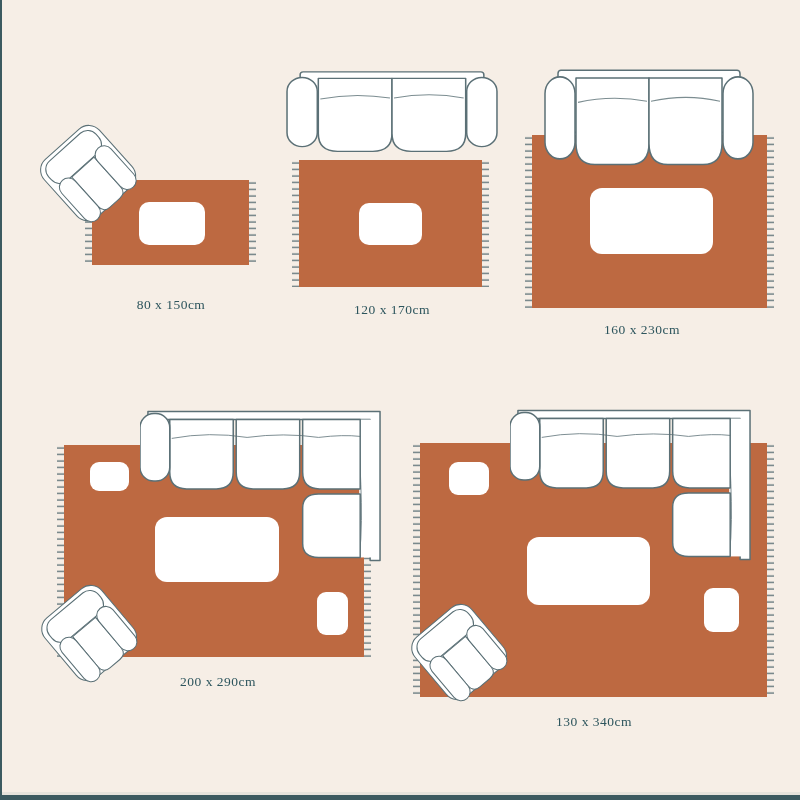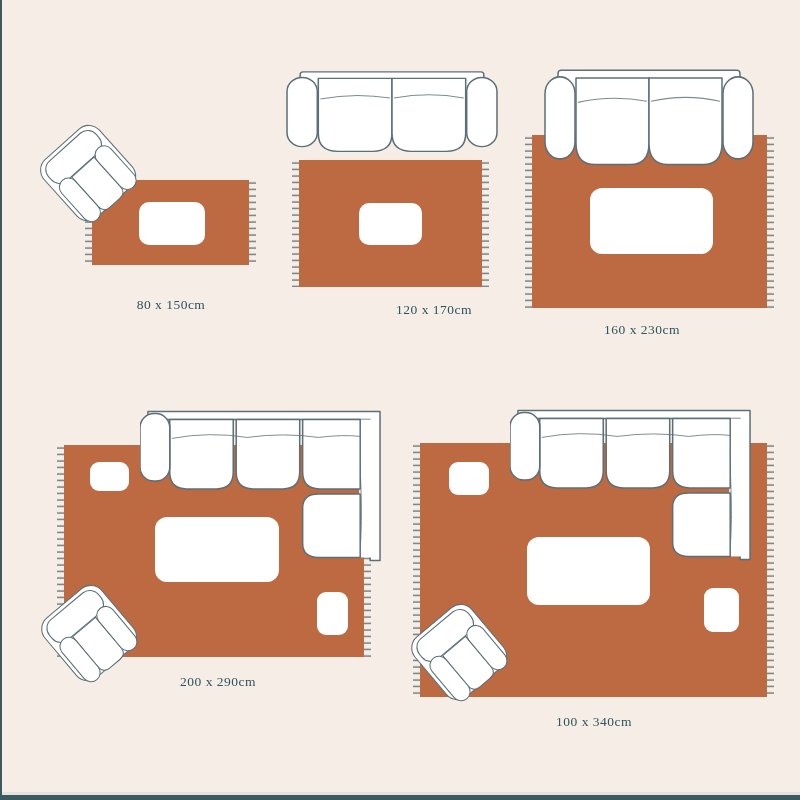--- a/index.html
+++ b/index.html
@@ -90,21 +90,21 @@
   <div class="figure" style="left:280px;top:60px;width:230px;height:265px;">
     <svg class="abs" style="left:9px;top:100px;" width="199" height="127" viewBox="0 0 199 127">
       <rect x="1" y="0" width="7" height="127" fill="url(#fringe)"></rect>
       <rect x="191" y="0" width="7" height="127" fill="url(#fringe)"></rect>
       <rect class="rugfill" x="8" y="0" width="183" height="127"></rect>
       <rect class="tbl" x="68" y="43" width="63" height="42" rx="10"></rect>
     </svg>
     <svg class="abs" style="left:3px;top:10px;" width="214" height="86" viewBox="0 0 212 92" preserveAspectRatio="none">
       <use href="#sofa2"></use>
     </svg>
-    <div class="size-label" style="left:30px;top:242px;text-align:right;">120 x 170cm</div>
+    <div class="size-label" style="left:30px;top:242px;">120 x 170cm</div>
   </div>
 
   <div class="figure" style="left:510px;top:60px;width:285px;height:285px;">
     <svg class="abs" style="left:12px;top:75px;" width="251" height="173" viewBox="0 0 251 173">
       <rect x="1" y="0" width="7" height="173" fill="url(#fringe)"></rect>
       <rect x="243" y="0" width="7" height="173" fill="url(#fringe)"></rect>
       <rect class="rugfill" x="8" y="0" width="235" height="173"></rect>
       <rect class="tbl" x="66" y="53" width="123" height="66" rx="12"></rect>
     </svg>
     <svg class="abs" style="left:31px;top:8px;" width="212" height="102" viewBox="0 0 212 92" preserveAspectRatio="none">
@@ -143,17 +143,17 @@
       <rect class="tbl" x="292" y="145" width="35" height="44" rx="9"></rect>
     </svg>
     <svg class="abs" style="left:108px;top:7px;" width="244" height="158" viewBox="0 0 246 158">
       <use href="#sectional"></use>
     </svg>
     <div class="abs rot" style="left:19px;top:211px;width:78px;height:84px;transform:rotate(-40deg);">
       <svg width="78" height="84" viewBox="0 0 120 128" preserveAspectRatio="none">
           <use href="#armchair"></use>
         </svg>
     </div>
-    <div class="size-label" style="left:112px;top:314px;">100 x 340cm</div>
+    <div class="size-label" style="left:112px;top:314px;">130 x 340cm</div>
   </div>
 
   <div class="bottom-light"></div>
 </div>
 
 </body></html>

